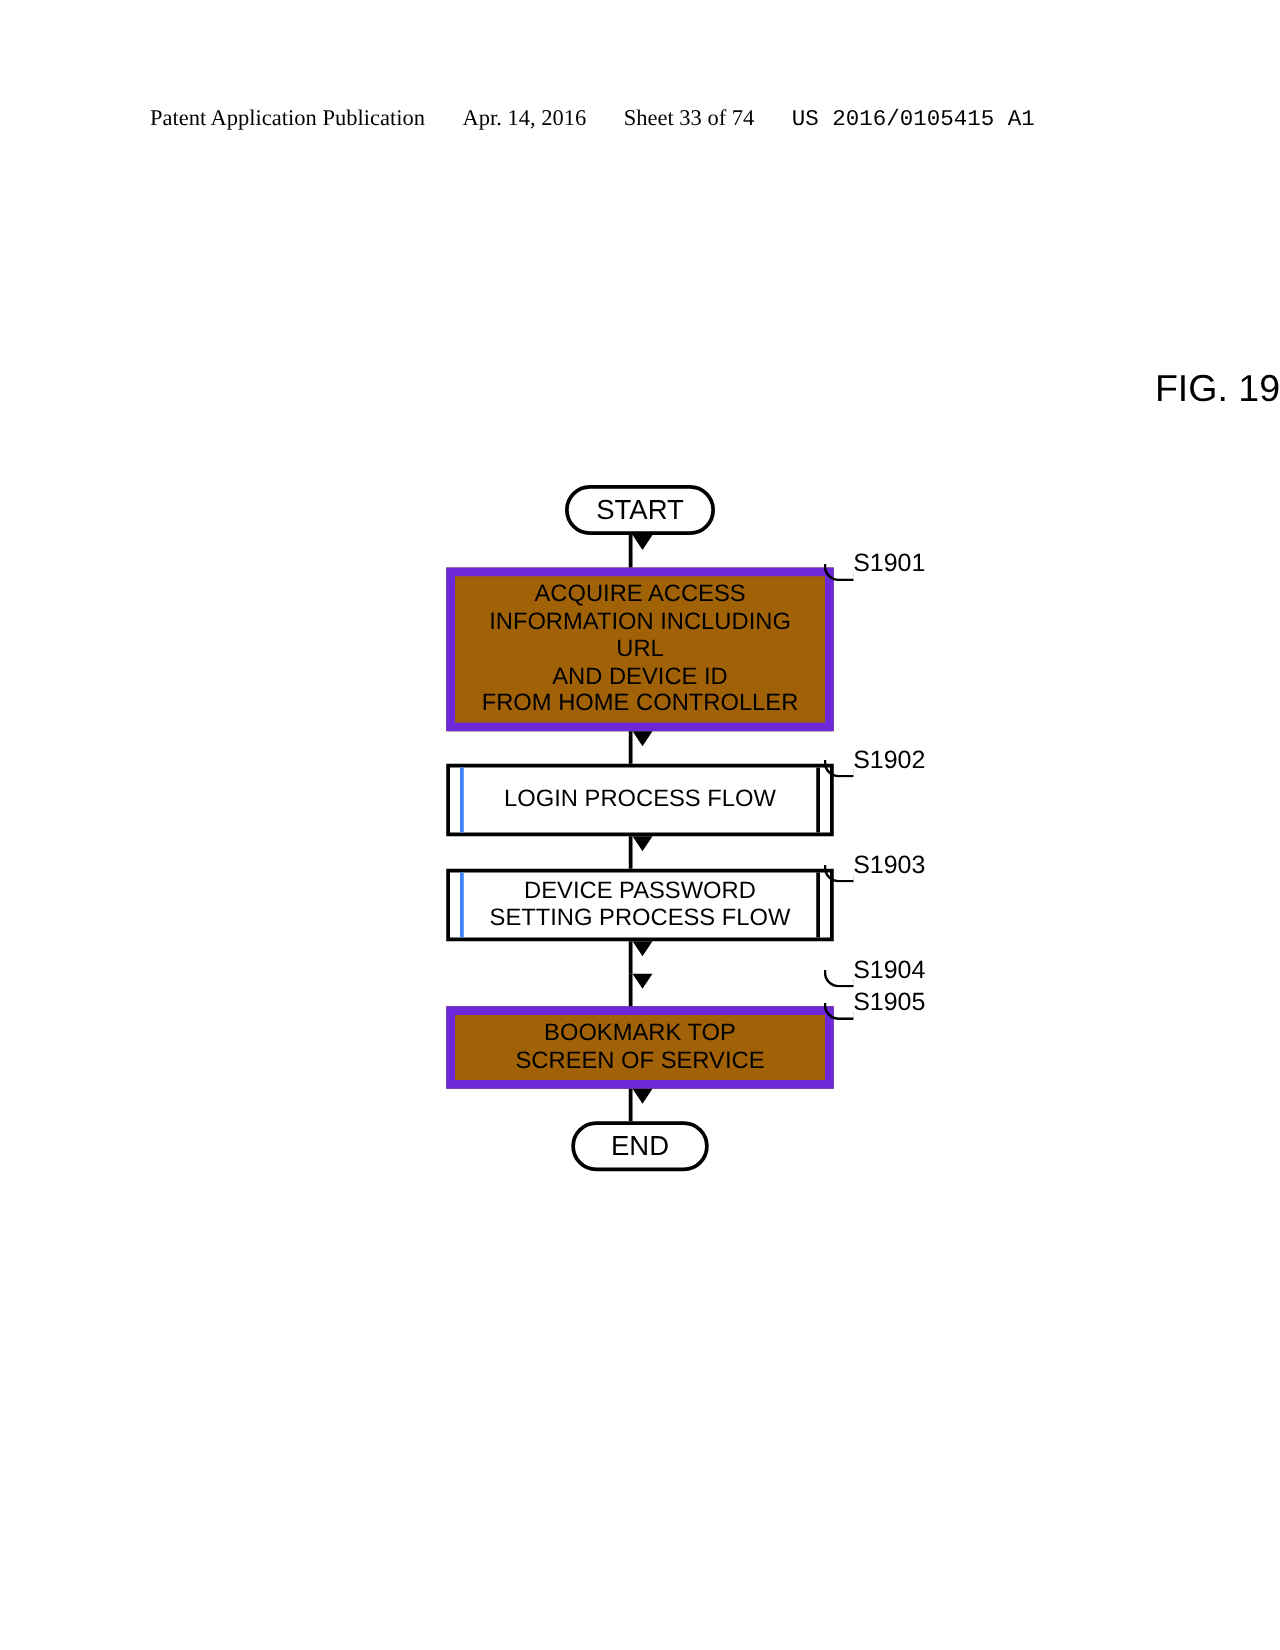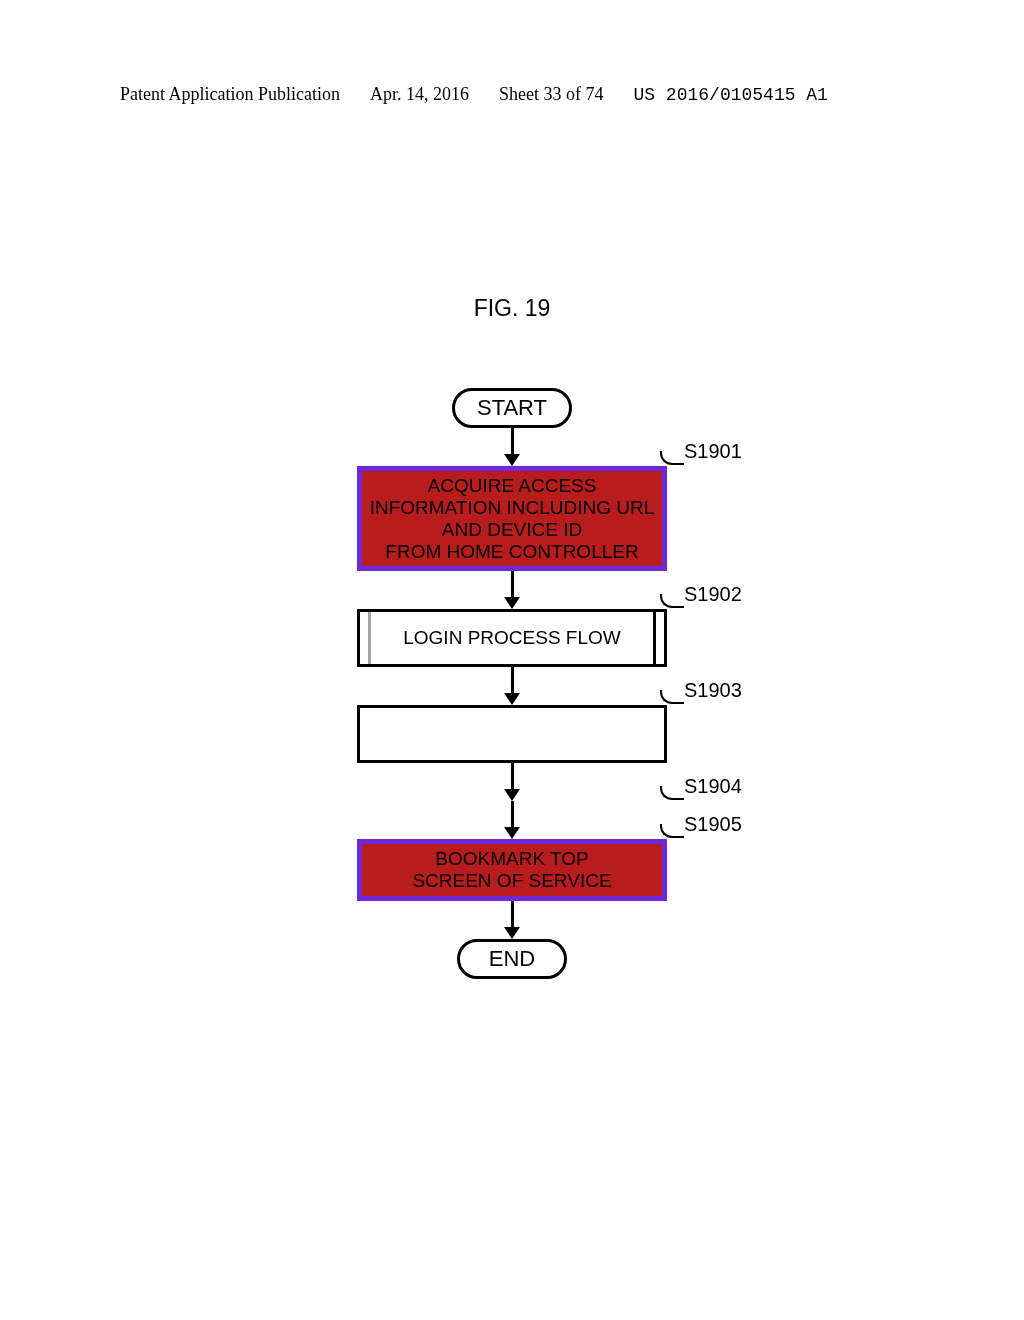--- a/index.html
+++ b/index.html
@@ -31,22 +31,22 @@
     font-family: Liberation Serif, serif;
   }
   .header-right {
     font-family: Liberation Mono, monospace;
   }
   .fig-title {
     position: absolute;
     top: 295px;
     left: 0;
     width: 100%;
-    text-align: center;
-    font-size: 23px;
+    text-align: right;
+    font-size: 30px;
     font-family: Arial, sans-serif;
   }
   .flowchart {
     position: absolute;
     top: 388px;
     left: 0;
     width: 100%;
     display: flex;
     flex-direction: column;
     align-items: center;
@@ -54,57 +54,56 @@
   .terminator {
     border: 3px solid #000;
     border-radius: 22px;
     padding: 4px 22px;
     font-size: 22px;
     text-align: center;
     min-width: 110px;
     background: #fff;
   }
   .process-box {
-    border: 5px solid #6d28d9;
+    border: 7px solid #6d28d9;
     width: 310px;
     padding: 4px 6px;
     text-align: center;
     font-size: 19px;
     line-height: 1.15;
-    background: #b91c1c;
+    background: #a16207;
     font-family: Arial, sans-serif;
   }
   .subprocess {
     border: 3px solid #000;
     width: 310px;
     height: 58px;
     display: flex;
     align-items: stretch;
     background: #fff;
   }
   .subprocess .inner-bar {
     width: 8px;
     flex-shrink: 0;
   }
   .subprocess .inner-content {
     flex: 1;
-    border-left: 3px solid #a3a3a3;
+    border-left: 3px solid #3b82f6;
     border-right: 3px solid #000;
     display: flex;
     align-items: center;
     justify-content: center;
     text-align: center;
     font-size: 19px;
     line-height: 1.15;
     padding: 2px 4px;
   }
   .arrow-wrap {
     display: flex;
-    flex-direction: column;
-    align-items: center;
+    flex-direction: row;
     position: relative;
   }
   .arrow-line {
     width: 3px;
     background: #000;
   }
   .arrow-head {
     width: 0;
     height: 0;
     border-left: 8px solid transparent;
@@ -171,20 +170,22 @@
   </div>
 
   <div class="arrow-wrap">
     <div class="arrow-line" style="height:26px"></div>
     <div class="arrow-head"></div>
     <div class="step-label">S1903</div>
   </div>
 
   <div class="subprocess">
     <div class="inner-bar"></div>
+    <div class="inner-content" style="white-space:pre-line">DEVICE PASSWORD
+SETTING PROCESS FLOW</div>
     <div class="inner-bar"></div>
   </div>
 
   <div class="arrow-wrap">
     <div class="arrow-line" style="height:26px"></div>
     <div class="arrow-head"></div>
     <div class="step-label">S1904</div>
   </div>
 
 

